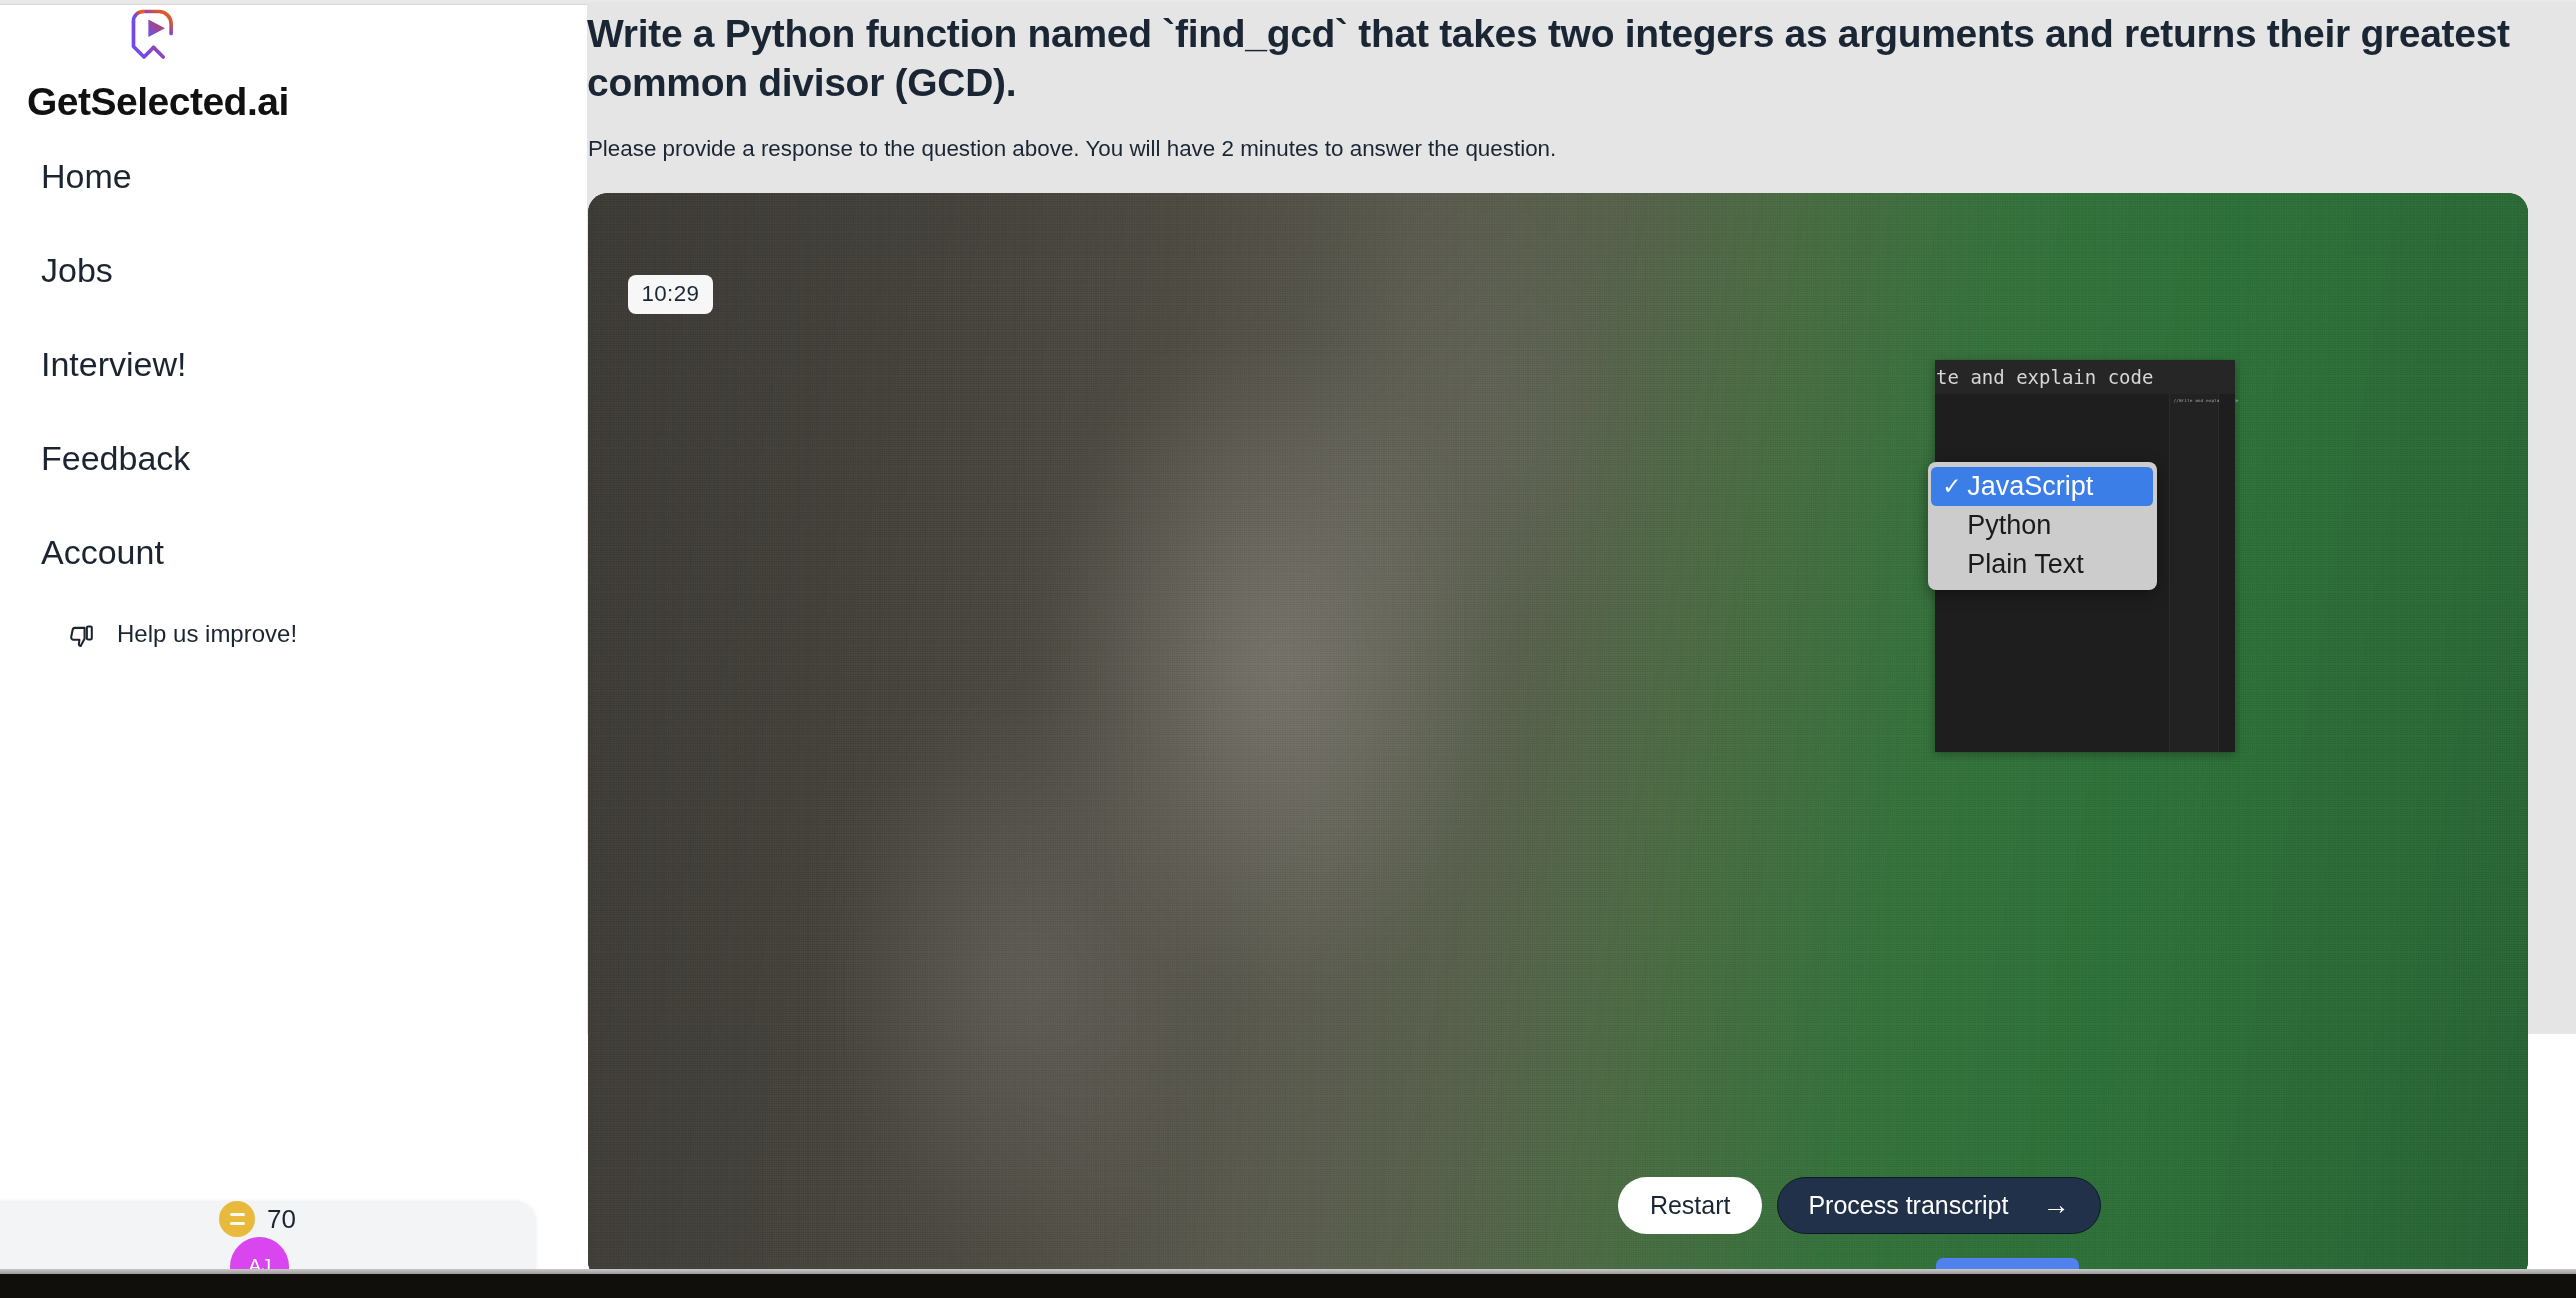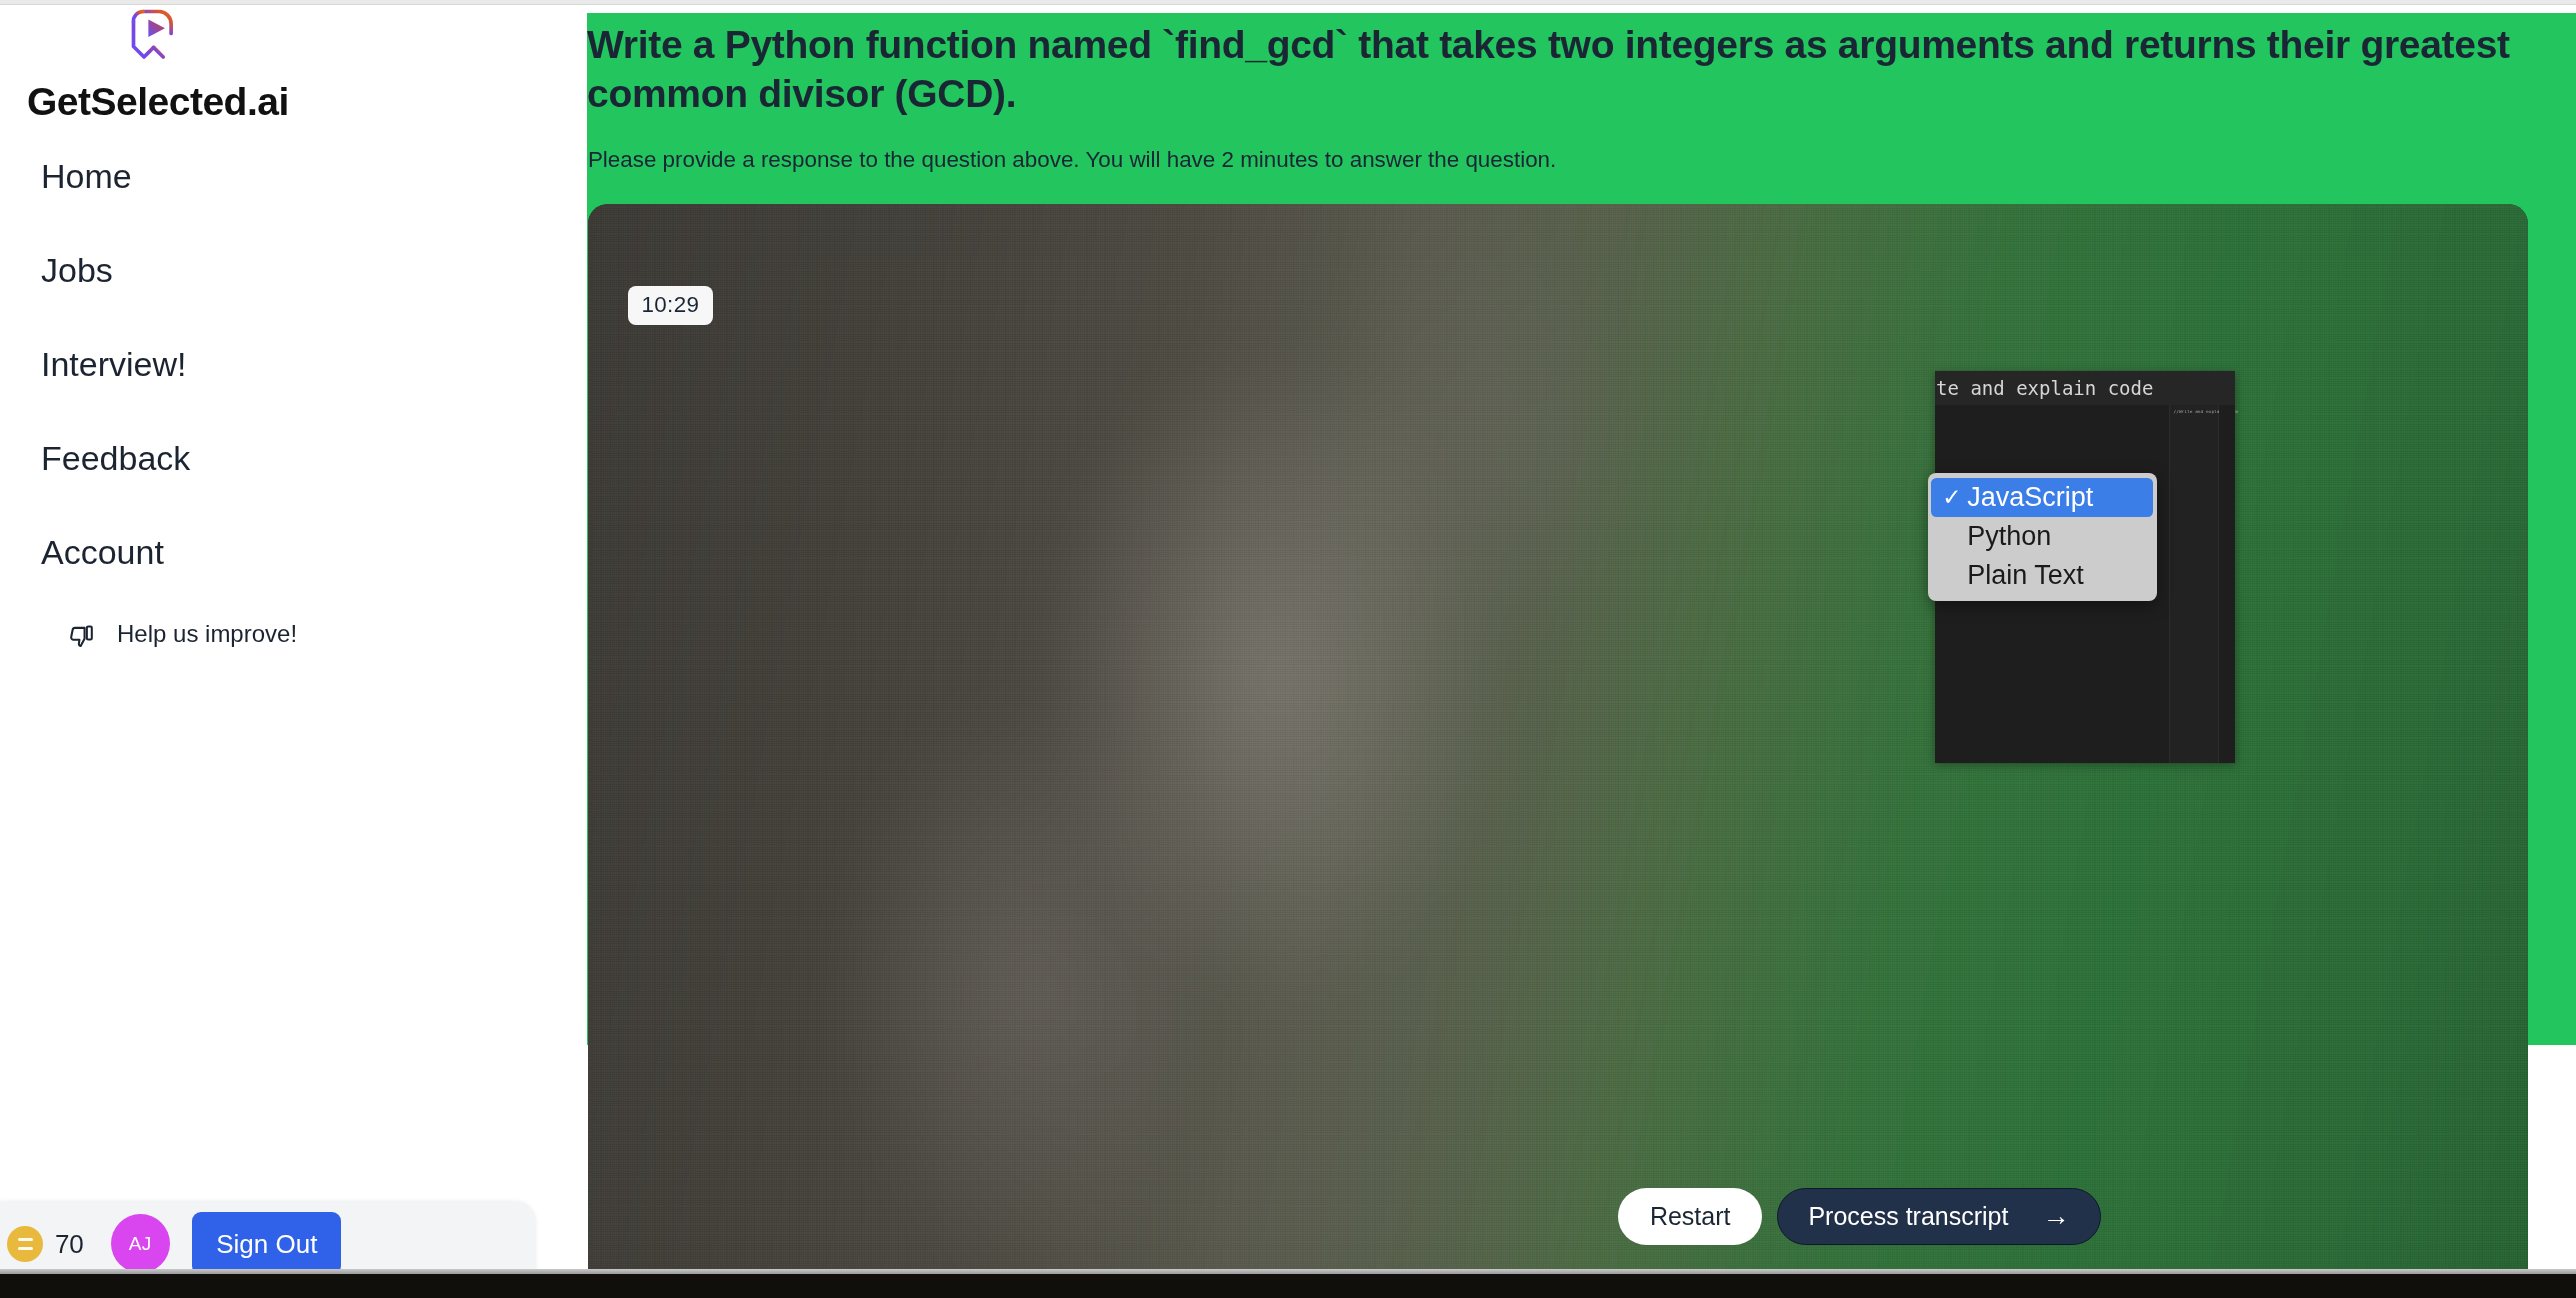--- a/index.html
+++ b/index.html
@@ -107,20 +107,21 @@
     left: 0;
     bottom: 11.7px;
     width: 535px;
     height: 86px;
     background: #f3f4f6;
     border-radius: 0 20px 20px 0;
     display: flex;
     align-items: center;
     padding-left: 7.2px;
     box-shadow: 0 1.8px 5.4px rgba(0,0,0,.10);
+    flex-direction: column;
   }
   .coin-wrap {
     display: flex;
     align-items: center;
     gap: 11.7px;
     margin-right: 27px;
   }
   .coin-icon {
     width: 36px; height: 36px;
     border-radius: 50%;
@@ -166,25 +167,25 @@
     font-family: "Liberation Sans", sans-serif;
     font-size: 26px;
     padding: 0 24px;
     cursor: pointer;
     line-height: 1;
   }
 
   
   .main {
     position: absolute;
-    top: 13px;
+    top: 2px;
     left: 587px;
     width: 1989px;
     height: 1032px;
-    background: #22c55e;
+    background: #e5e5e5;
   }
 
   .question-title {
     position: absolute;
     top: 7.2px;
     left: 0;
     width: 1924px;
     font-size: 39px;
     font-weight: 700;
     color: #1b2635;

